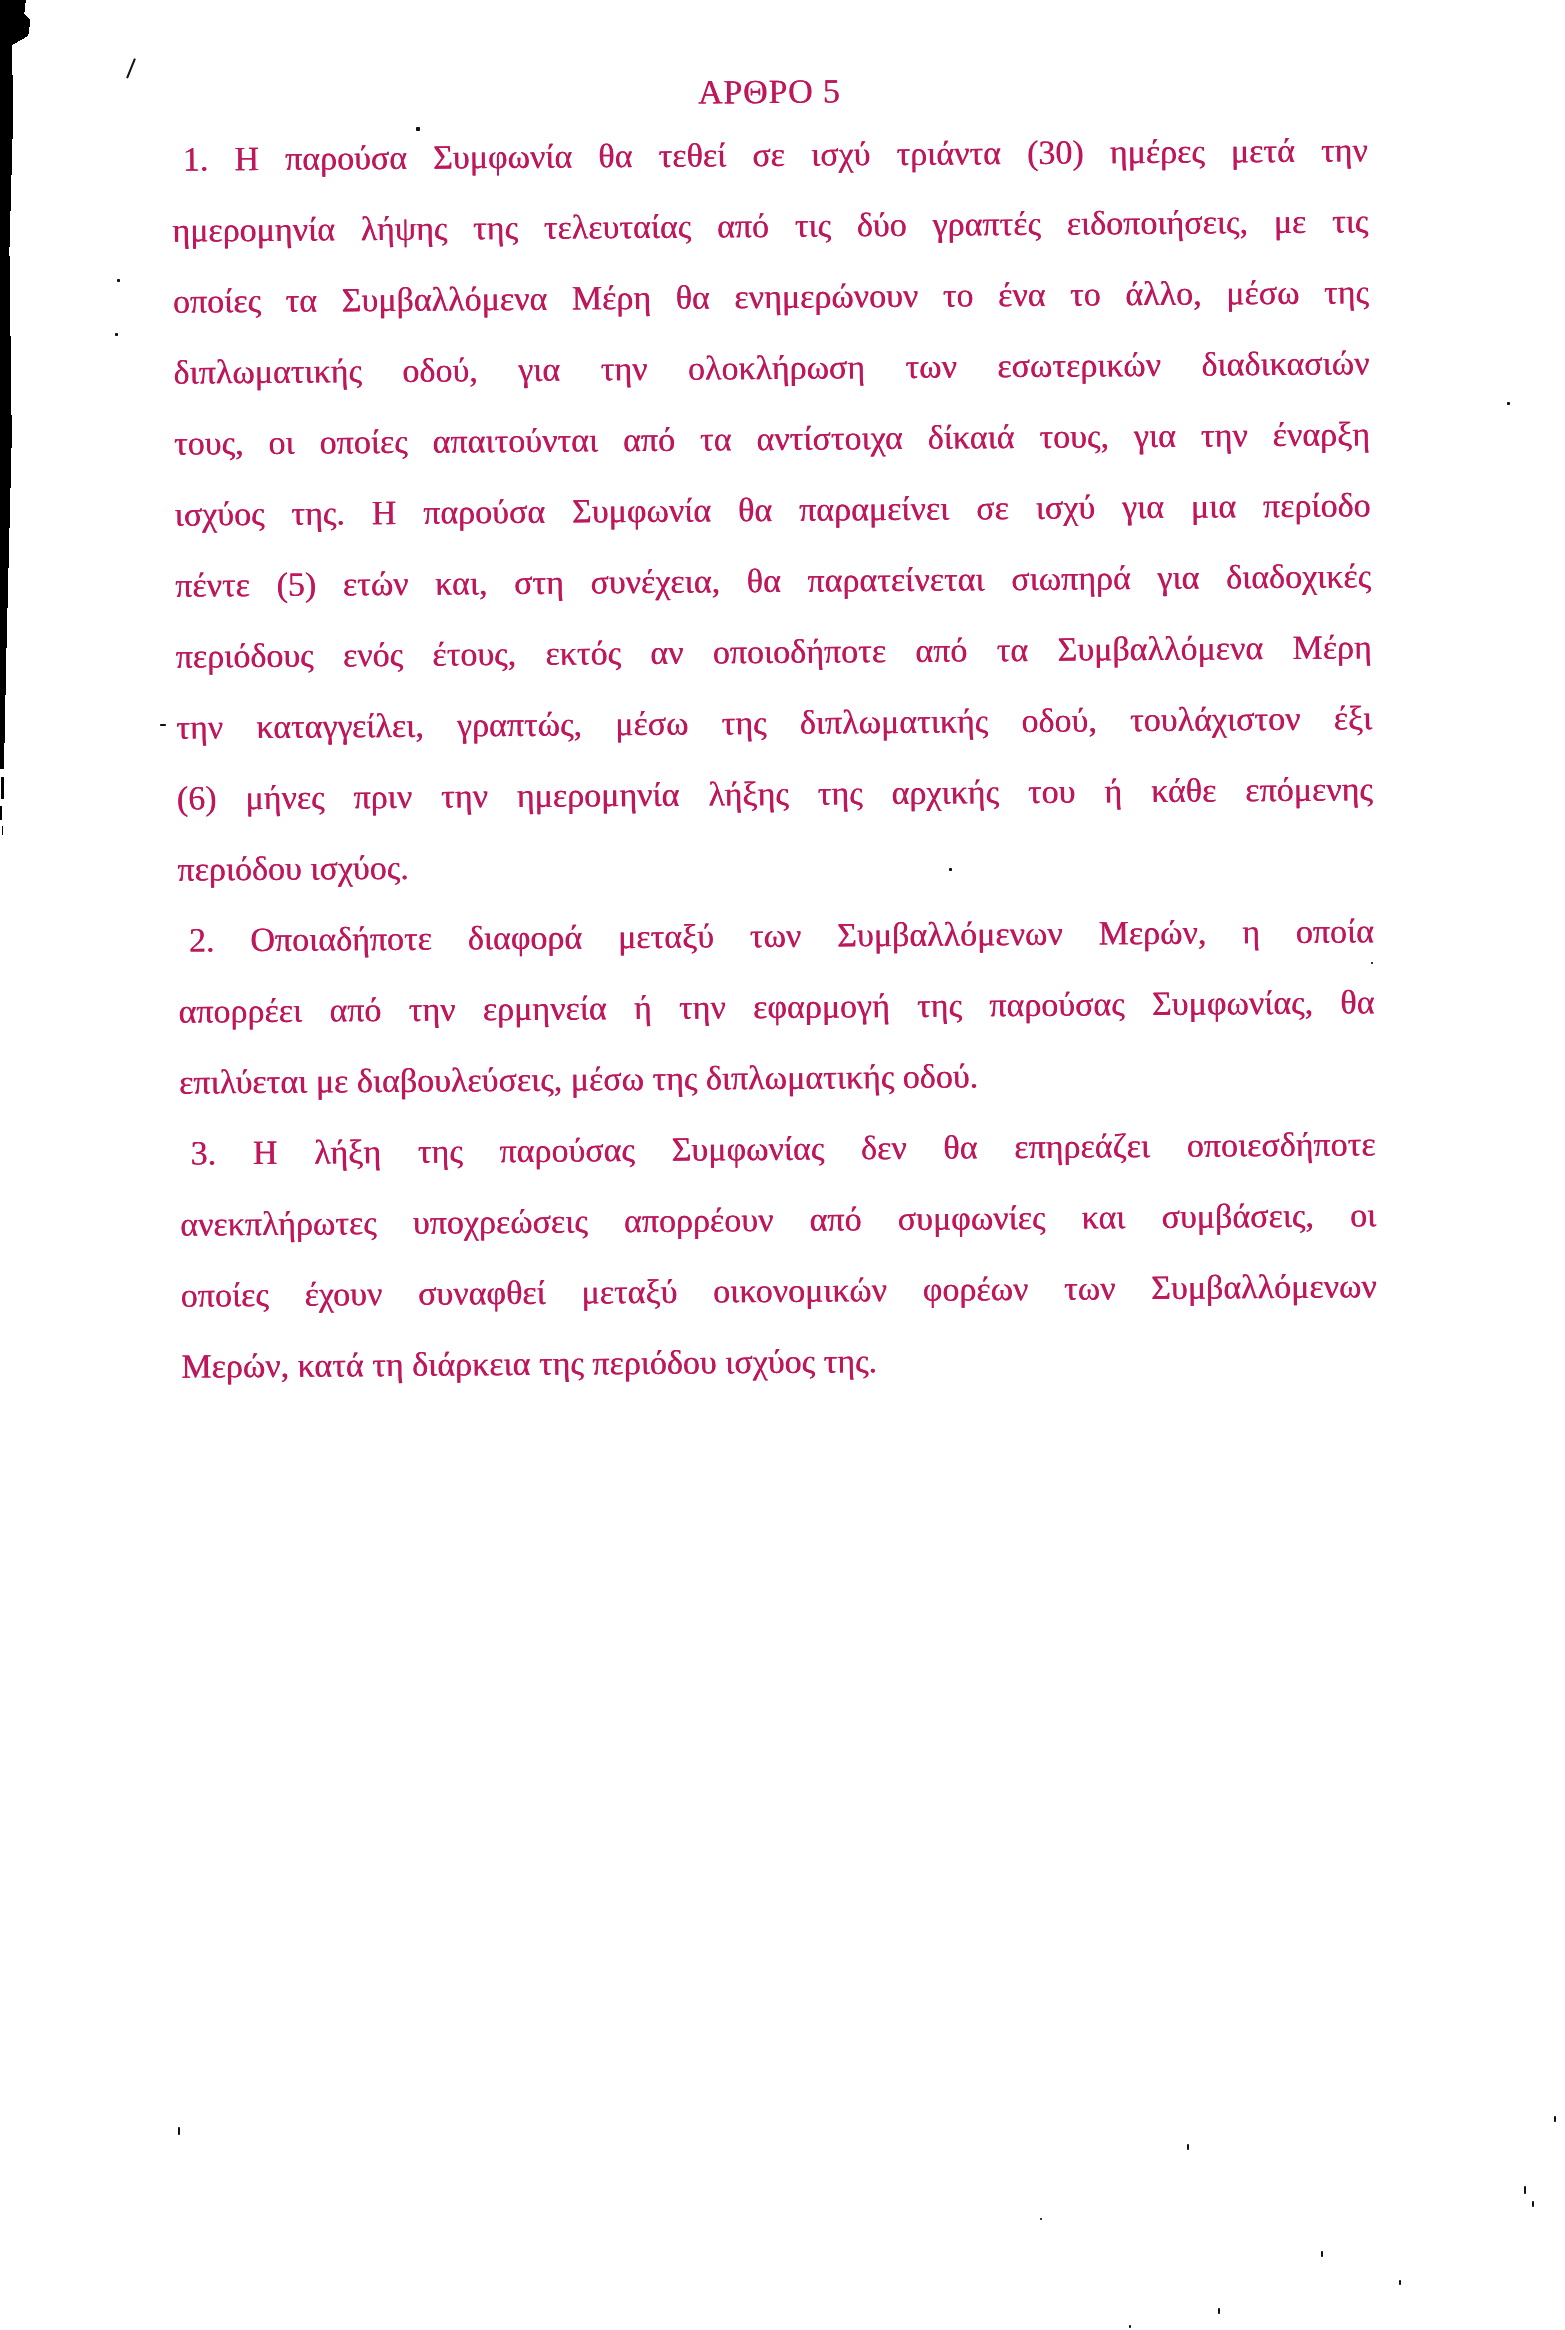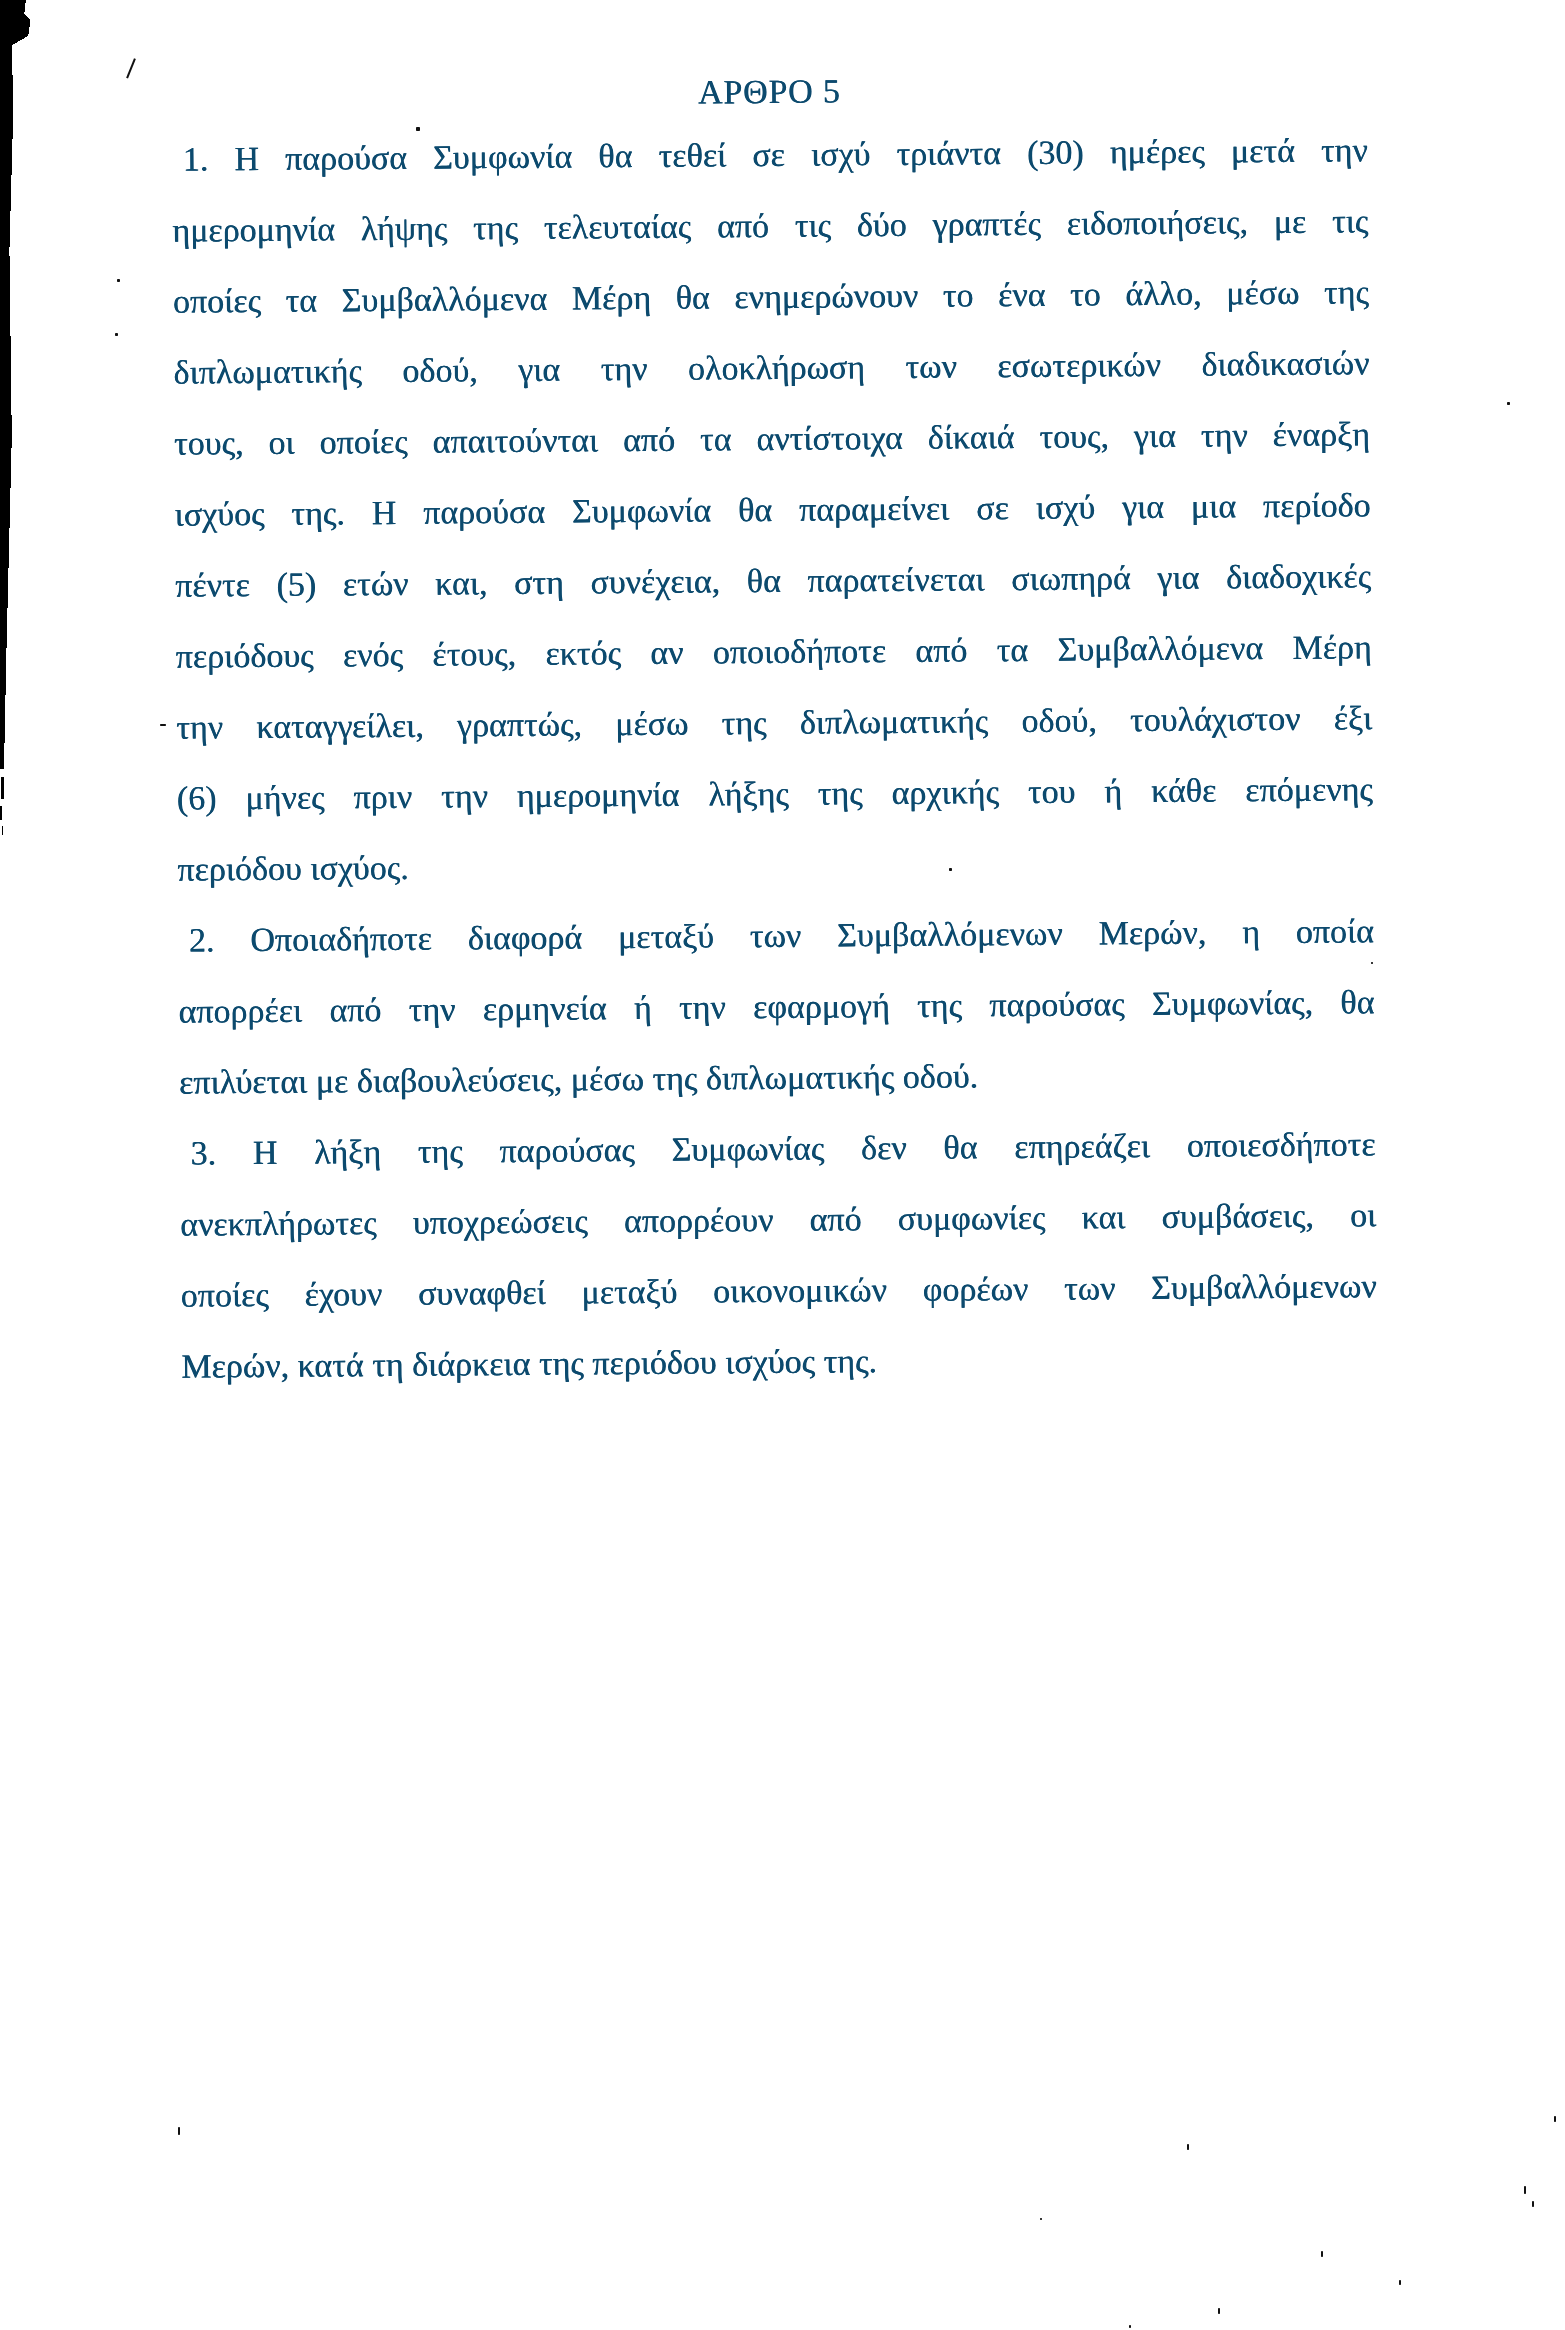--- a/index.html
+++ b/index.html
@@ -4,21 +4,21 @@
 <style>
   html, body { margin: 0; padding: 0; background: #888; }
   .page {
     position: relative;
     width: 1565px;
     height: 2330px;
     margin: 0 auto;
     background: #ffffff;
     overflow: hidden;
     font-family: "Liberation Serif", "DejaVu Serif", serif;
-    color: #0c4a6e;
+    color: #be185d;
   }
   .content {
     position: absolute;
     left: 176px;
     top: 0;
     width: 1196px;
     height: 2330px;
     transform: rotate(-0.45deg);
     transform-origin: 50% 703px;
     text-shadow: 0.4px 0 0 currentColor;

